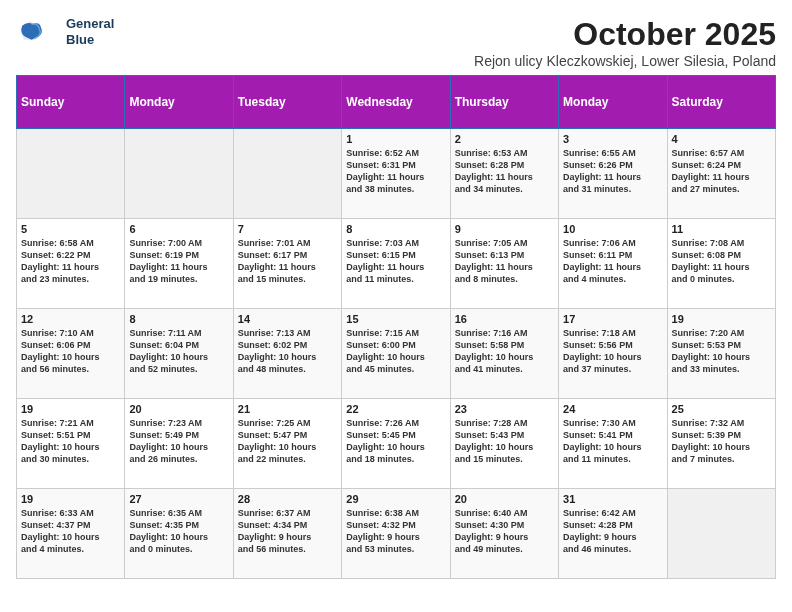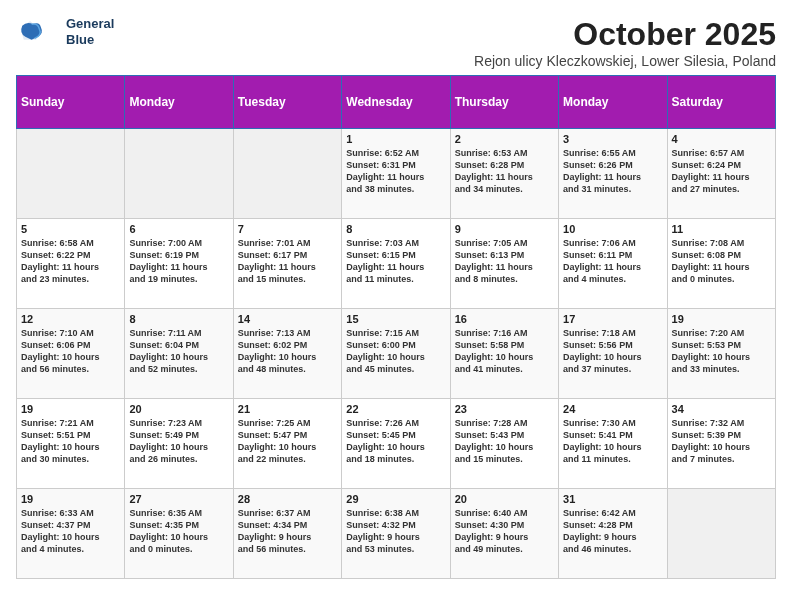--- a/index.html
+++ b/index.html
@@ -222,21 +222,21 @@
         </td>
         <td>
           <span class="day-number">23</span>
           <div class="cell-text">Sunrise: 7:28 AM<br>Sunset: 5:43 PM<br>Daylight: 10 hours<br>and 15 minutes.</div>
         </td>
         <td>
           <span class="day-number">24</span>
           <div class="cell-text">Sunrise: 7:30 AM<br>Sunset: 5:41 PM<br>Daylight: 10 hours<br>and 11 minutes.</div>
         </td>
         <td>
-          <span class="day-number">34</span>
+          <span class="day-number">25</span>
           <div class="cell-text">Sunrise: 7:32 AM<br>Sunset: 5:39 PM<br>Daylight: 10 hours<br>and 7 minutes.</div>
         </td>
       </tr>
       <tr>
         <td>
           <span class="day-number">19</span>
           <div class="cell-text">Sunrise: 6:33 AM<br>Sunset: 4:37 PM<br>Daylight: 10 hours<br>and 4 minutes.</div>
         </td>
         <td>
           <span class="day-number">27</span>

